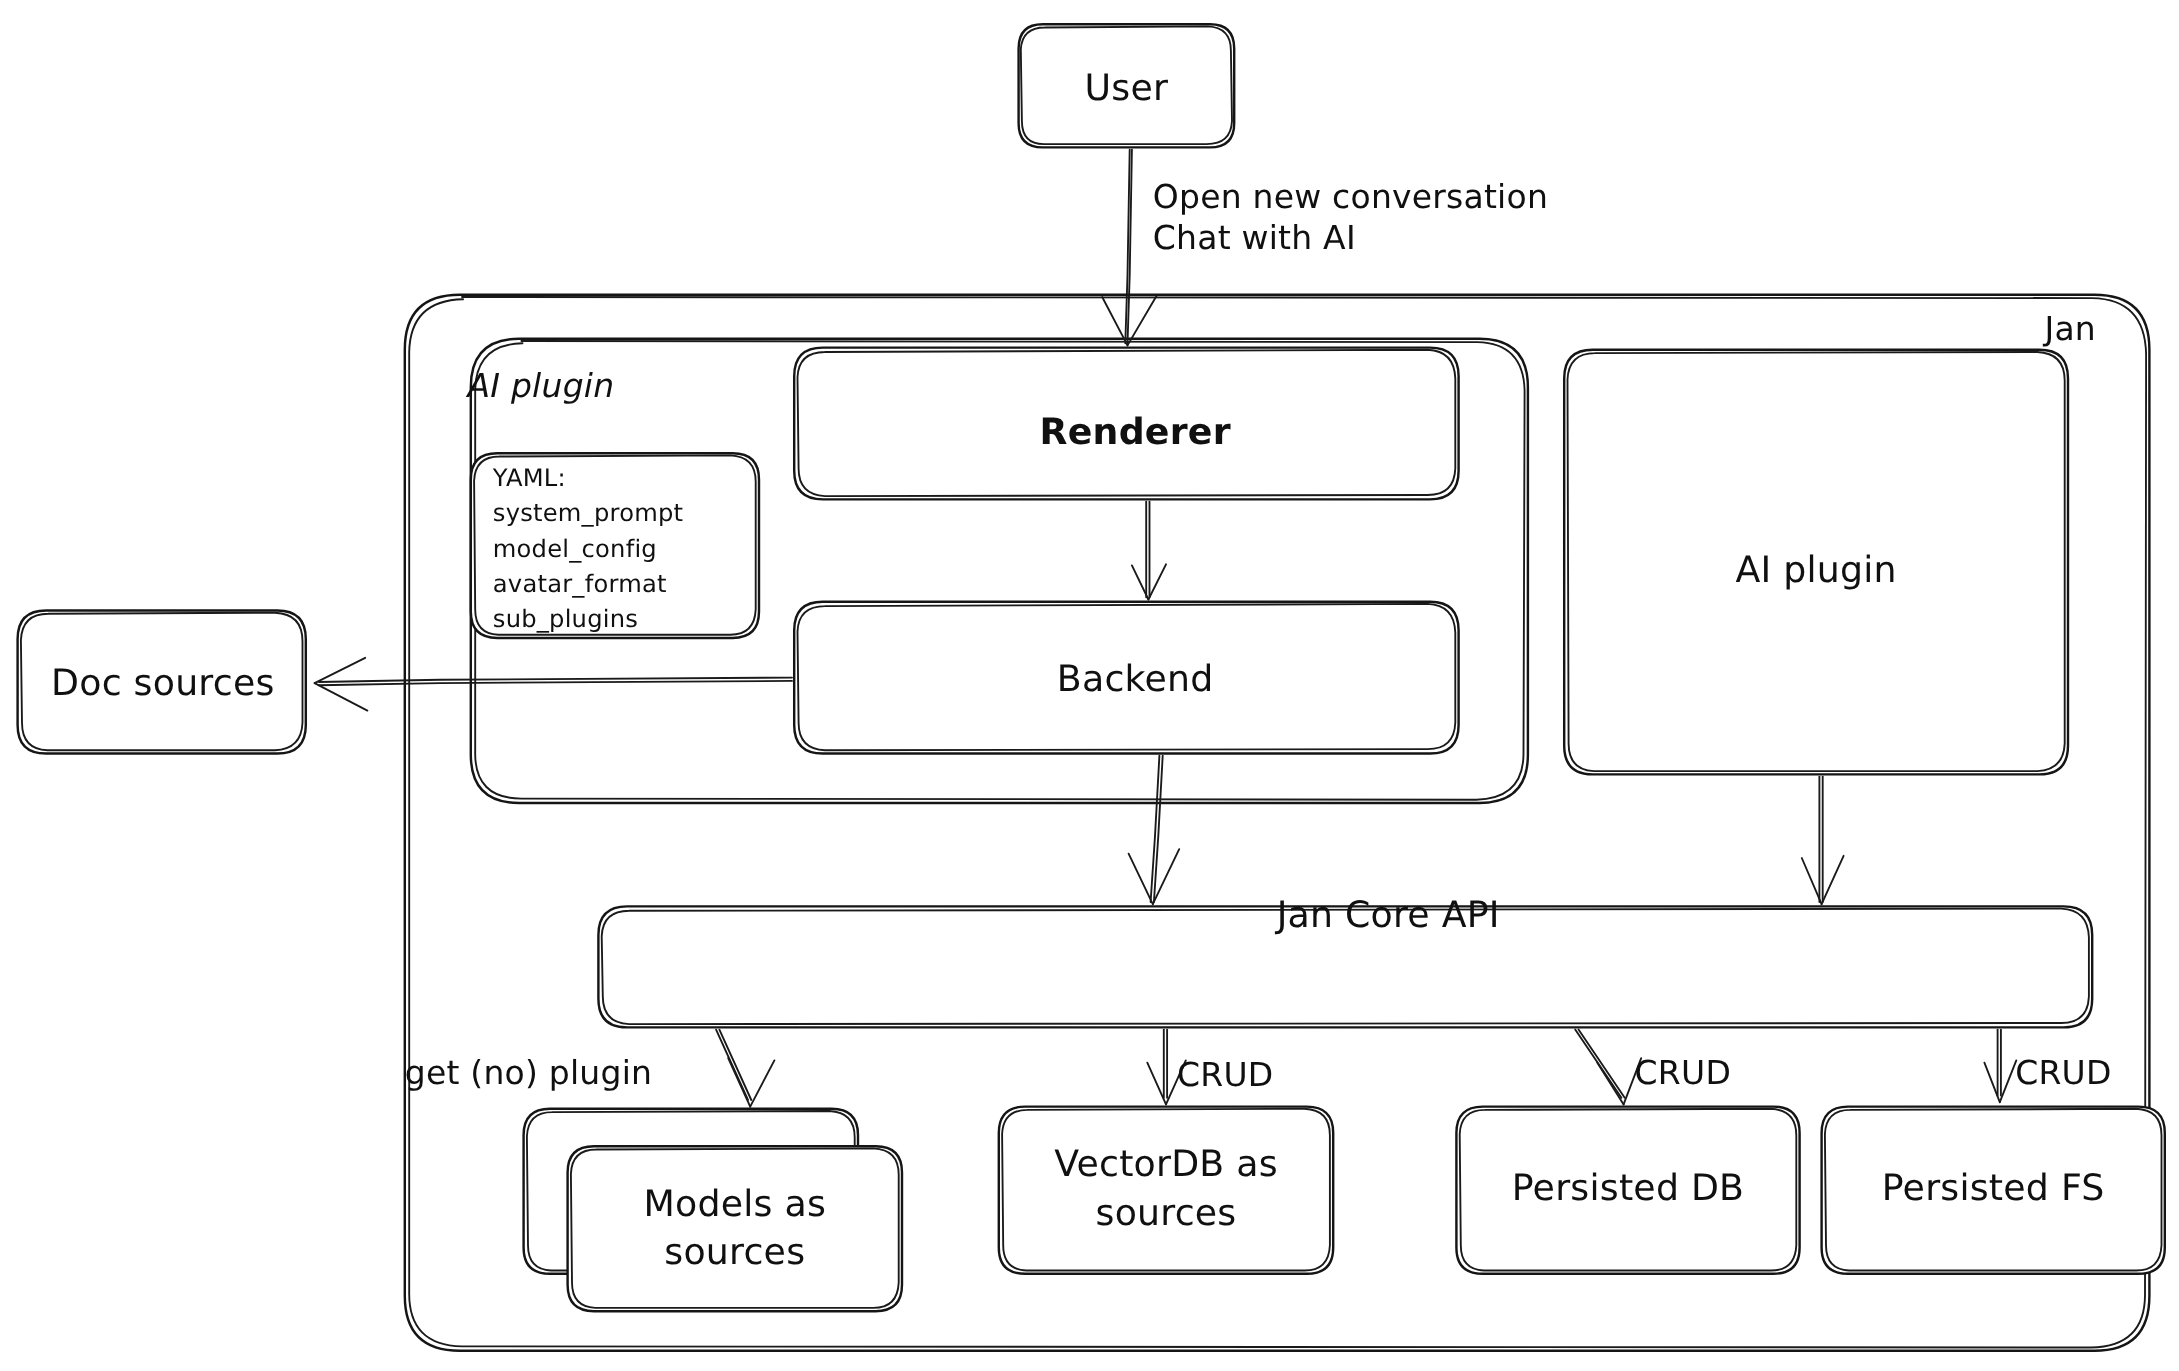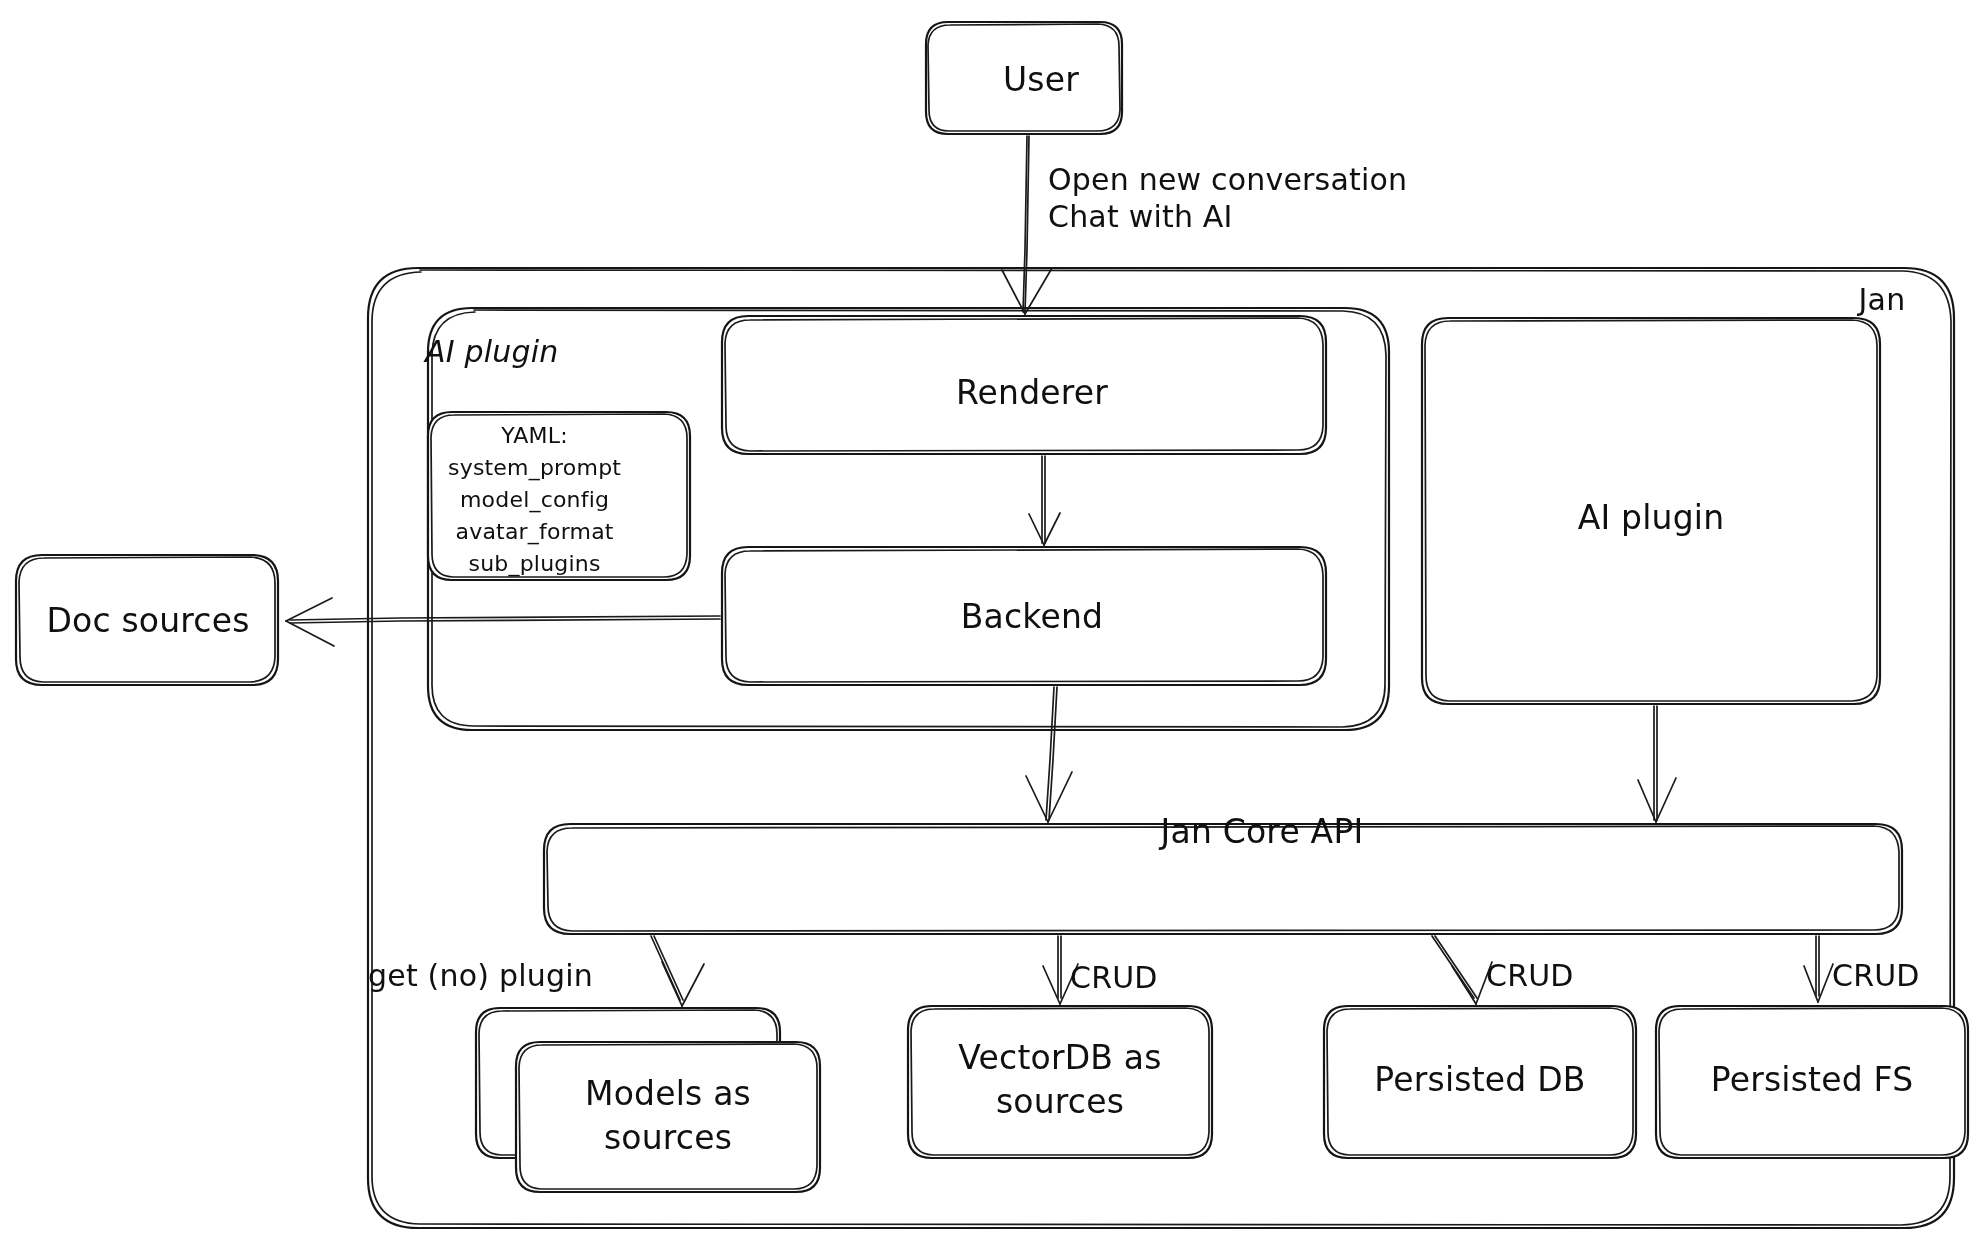--- a/index.html
+++ b/index.html
@@ -65,21 +65,21 @@
   }
   .edge-label {
     font-size: 30px;
   }
   .group-label {
     font-size: 30px;
   }
   .yaml-label {
     font-size: 22px;
     line-height: 1.45;
-    text-align: center;
+    text-align: left;
   }
   .skew {
     font-style: italic;
   }
 </style>
 </head>
 <body>
 
 <div id="diagram-root">
 
@@ -228,23 +228,23 @@
       <path class="sk-stroke-thin" d="M 1804 966 L 1818 1002"></path>
       <path class="sk-stroke-thin" d="M 1833 964 L 1818 1002"></path>
     </g>
 
   </svg>
 
   <div class="lbl group-label" style="left:1882px; top:300px; transform:translate(-50%,-50%);">Jan</div>
 
   <div class="lbl group-label skew" style="left:425px; top:334px;">AI plugin</div>
 
-  <div class="lbl node-label lbl-center" style="left:1024px; top:80px;margin-left:17px;">User</div>
-
-  <div class="lbl node-label lbl-center" style="left:1032px; top:393px;">Renderer</div>
+  <div class="lbl node-label lbl-center" style="left:1024px; top:80px;">User</div>
+
+  <div class="lbl node-label lbl-center" style="left:1032px; top:393px;font-weight:bold;">Renderer</div>
 
   <div class="lbl node-label lbl-center" style="left:1032px; top:617px;">Backend</div>
 
   <div class="lbl yaml-label" style="left:448px; top:420px;">YAML:
 system_prompt
 model_config
 avatar_format
 sub_plugins</div>
 
   <div class="lbl node-label lbl-center" style="left:148px; top:621px;">Doc sources</div>

